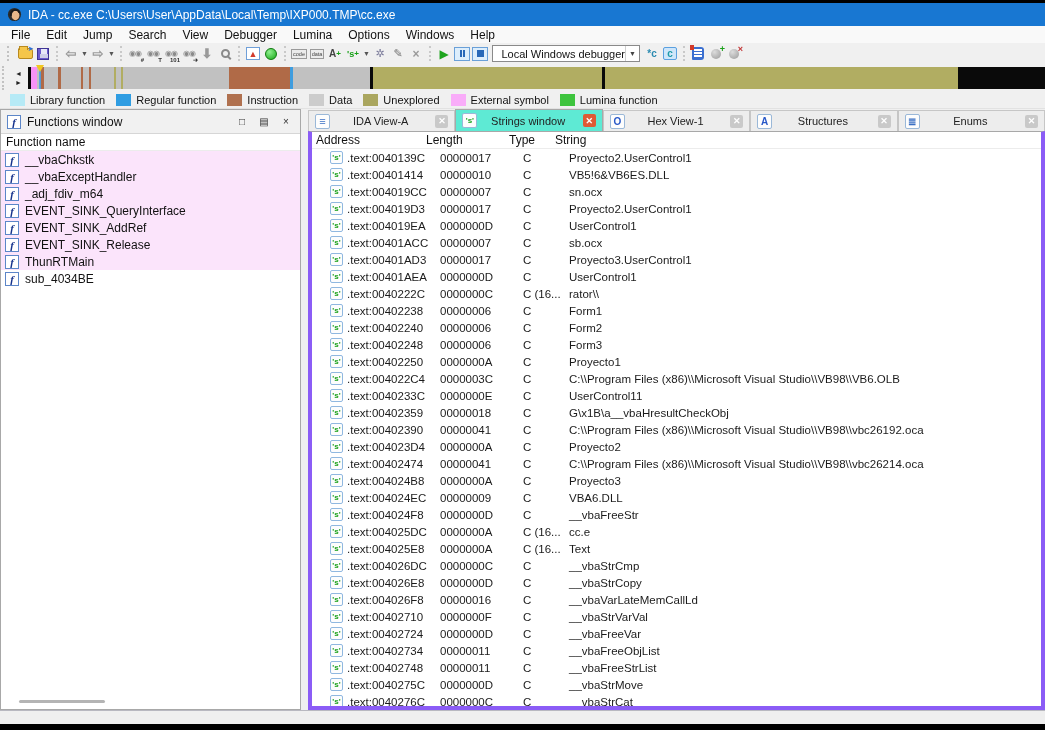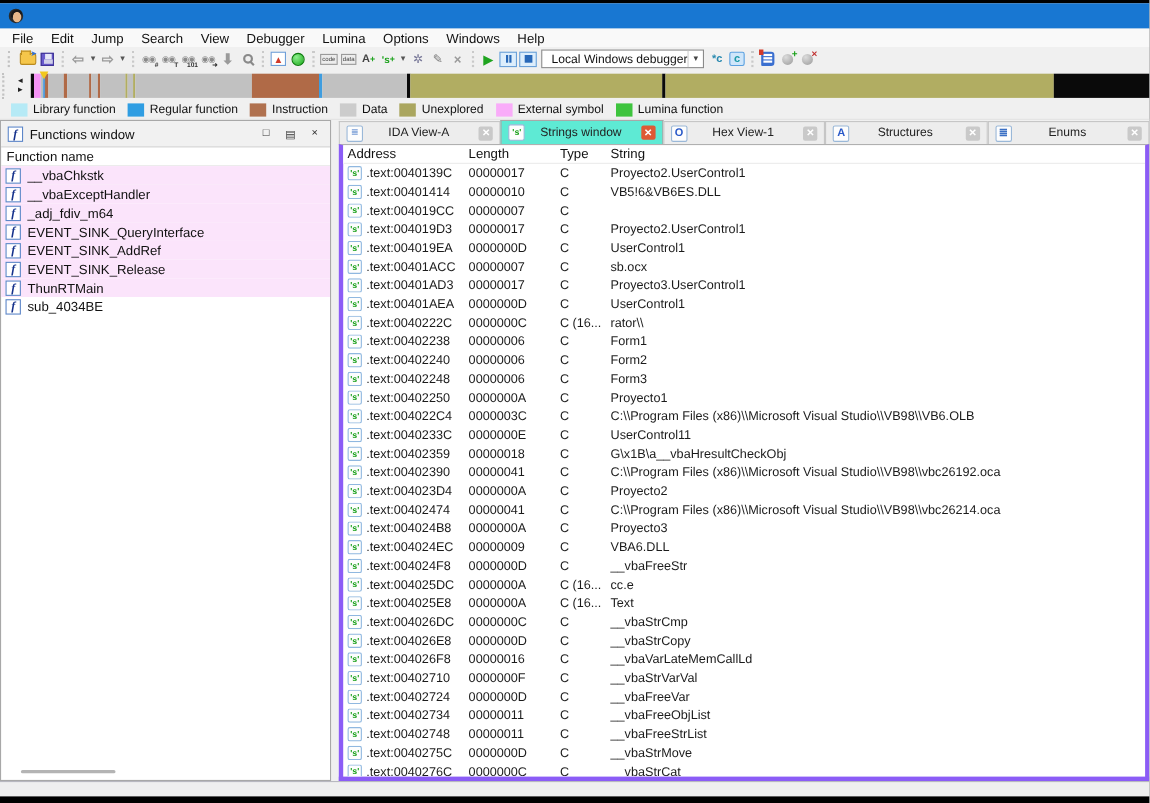--- a/index.html
+++ b/index.html
@@ -107,41 +107,42 @@
   .tab.active .tab-close { background:#de5a35; }
 
   .table-wrap { flex:1; background:#fff; border:4px solid #8b5cf6; border-top:1px solid #a8a8a8; overflow:hidden; display:flex; flex-direction:column; }
   .thead { height:17px; display:flex; font-size:12px; color:#111; border-bottom:1px solid #ececec; flex:none; background:#fff; }
   .thead > div { padding:1px 0 0 4px; }
   .c1 { width:110px; flex:none; }
   .c2 { width:83px; flex:none; }
   .c3 { width:46px; flex:none; }
   .c4 { flex:1; min-width:0; }
   .tbody { flex:1; overflow:hidden; }
-  .str-row { height:17px; display:flex; align-items:center; font-size:11.5px; color:#1b1b1b; white-space:nowrap; }
+  .str-row { height:17px; display:flex; align-items:center; font-size:11.5px; color:#1b1b1b; white-space:nowrap;margin-left:14px; }
   .str-row > div { padding-left:4px; overflow:hidden; }
   .str-row .addr { display:flex; align-items:center; gap:4px; }
   .s-icon { width:13px; height:13px; border:1px solid #90b8e0; border-radius:2px; background:#fdfdfd; color:#18a018; font-size:8px; font-weight:bold; display:inline-flex; align-items:center; justify-content:center; flex:none; }
   .s-icon::before { content:"'s'"; }
 
   
   .statusbar { height:14px; background:#efefef; border-top:1px solid #b8b8c0; flex:none; }
 </style>
 </head>
 <body>
 
 <div class="window">
   <div class="top-strip"></div>
 
   <div class="titlebar">
     <svg class="app-icon" viewBox="0 0 16 16">
       <circle cx="8" cy="8" r="7" fill="#2a2a2a"></circle>
       <ellipse cx="9" cy="9" rx="4.2" ry="5" fill="#e8b88a"></ellipse>
       <path d="M3 9 Q3 2 9 2 Q14 2 14 7 L12 6 Q12 4 9 4 Q5 4 5 10 Z" fill="#1a1a1a"></path>
     </svg>
+    <span>IDA - cc.exe C:\Users\User\AppData\Local\Temp\IXP000.TMP\cc.exe</span>
   </div>
 
   <div class="menubar">
 
       <span class="menu-item">File</span>
 
       <span class="menu-item">Edit</span>
 
       <span class="menu-item">Jump</span>
 
@@ -431,20 +432,21 @@
               <div class="c4">VB5!6&amp;VB6ES.DLL</div>
             </div>
 
             <div class="str-row">
               <div class="c1 addr">
                 <span class="s-icon"></span>
                 <span>.text:004019CC</span>
               </div>
               <div class="c2">00000007</div>
               <div class="c3">C</div>
+              <div class="c4">sn.ocx</div>
             </div>
 
             <div class="str-row">
               <div class="c1 addr">
                 <span class="s-icon"></span>
                 <span>.text:004019D3</span>
               </div>
               <div class="c2">00000017</div>
               <div class="c3">C</div>
               <div class="c4">Proyecto2.UserControl1</div>

